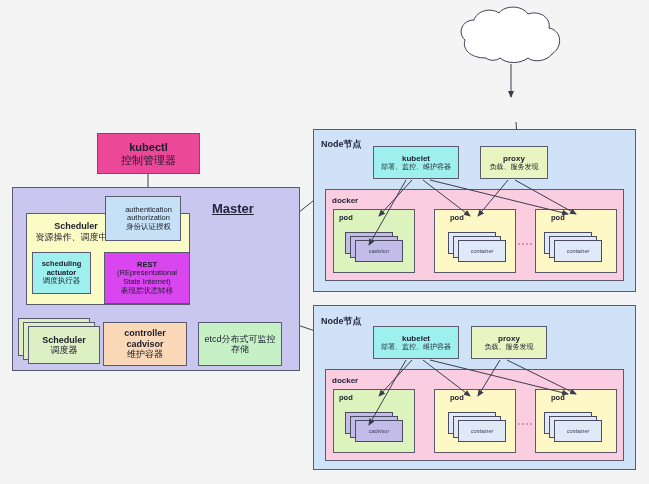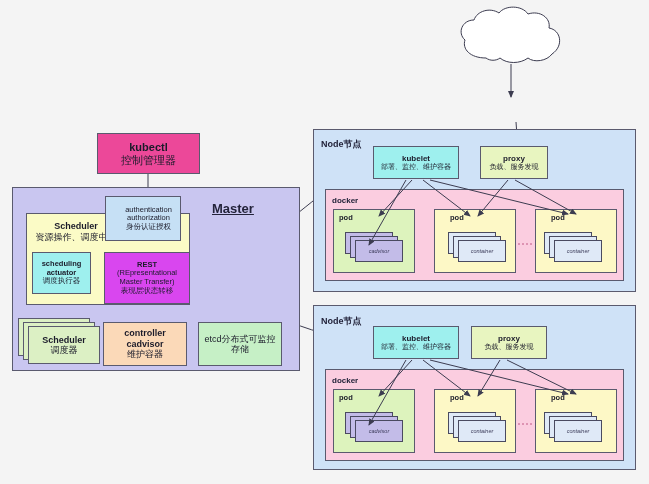--- a/index.html
+++ b/index.html
@@ -111,21 +111,21 @@
        background:#c6e0f5;font-size:7.5px;padding-left:11px;">
     <span>authentication</span>
     <span>authorization</span>
     <span>身份认证授权</span>
   </div>
 
   <div class="node bx" style="left:104px;top:252px;width:86px;height:52px;
        background:#d946ef;font-size:7.5px;">
     <span class="ttl">REST</span>
     <span>(REpresentational</span>
-    <span>Master Transfer)</span>
+    <span>State Internet)</span>
     <span>表现层状态转移</span>
   </div>
 
   <div class="node bx" style="left:32px;top:252px;width:59px;height:42px;
        background:#9ef0ee;font-size:7.5px;">
     <span class="ttl">scheduling</span>
     <span class="ttl">actuator</span>
     <span>调度执行器</span>
   </div>
 

